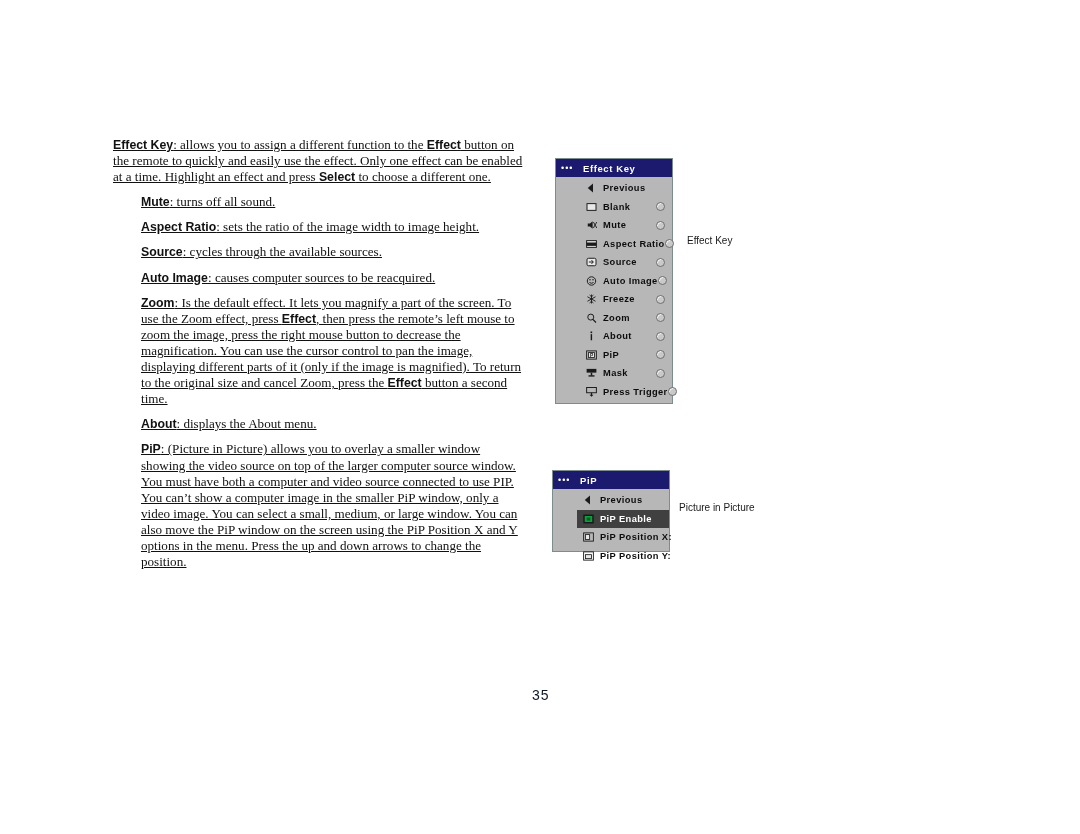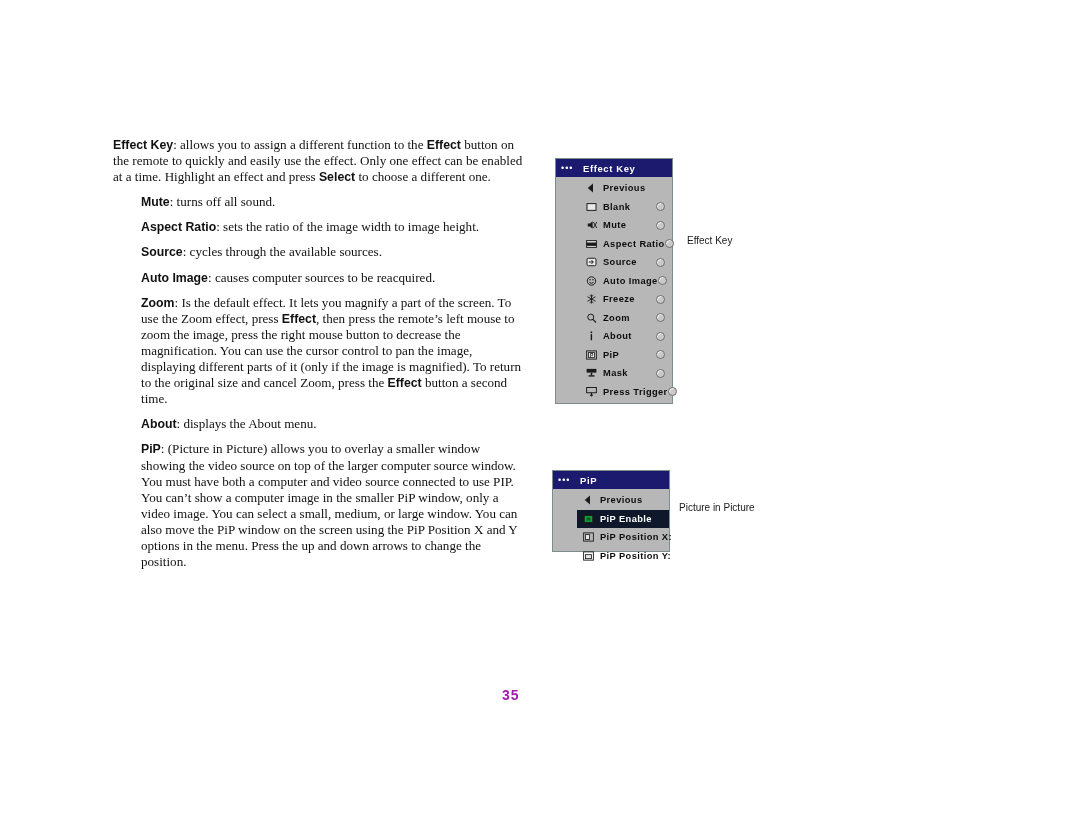--- a/index.html
+++ b/index.html
@@ -23,41 +23,42 @@
     top: 137px;
     width: 412px;
   }
   .para {
     font-family: "Liberation Serif", serif;
     font-size: 13.1px;
     line-height: 16.1px;
     margin: 0 0 9px 0;
     text-align: left;
     color: #111;
+    text-decoration: underline;
   }
   .para.indented {
     margin-left: 28px;
     width: 384px;
   }
   .para b {
     font-family: "Liberation Sans", sans-serif;
     font-weight: bold;
     font-size: 12.3px;
   }
 
   
   #page-number {
     position: absolute;
-    left: 502px;
+    left: 532px;
     top: 687px;
     font-family: "Liberation Sans", sans-serif;
-    font-weight: bold;
+    font-weight: normal;
     font-size: 14px;
     letter-spacing: 1px;
-    color: #a21caf;
+    color: #0f172a;
   }
 
   
   .osd {
     position: absolute;
     background: #b7b7b7;
     border: 1px solid #7d8c8c;
     box-sizing: border-box;
     font-family: "Liberation Sans", sans-serif;
   }
@@ -102,21 +103,21 @@
   .osd-row {
     height: 18.5px;
     display: flex;
     align-items: center;
     padding: 0 3px 0 4px;
     box-sizing: border-box;
     position: relative;
     margin-left: 24px;
   }
   .osd-row.selected {
-    background: #0f172a;
+    background: #404040;
   }
   .osd-row.selected .osd-label { color: #ffffff; }
   .osd-icon {
     width: 15px;
     height: 13px;
     flex: 0 0 15px;
     display: flex;
     align-items: center;
     justify-content: center;
     margin-right: 4px;

